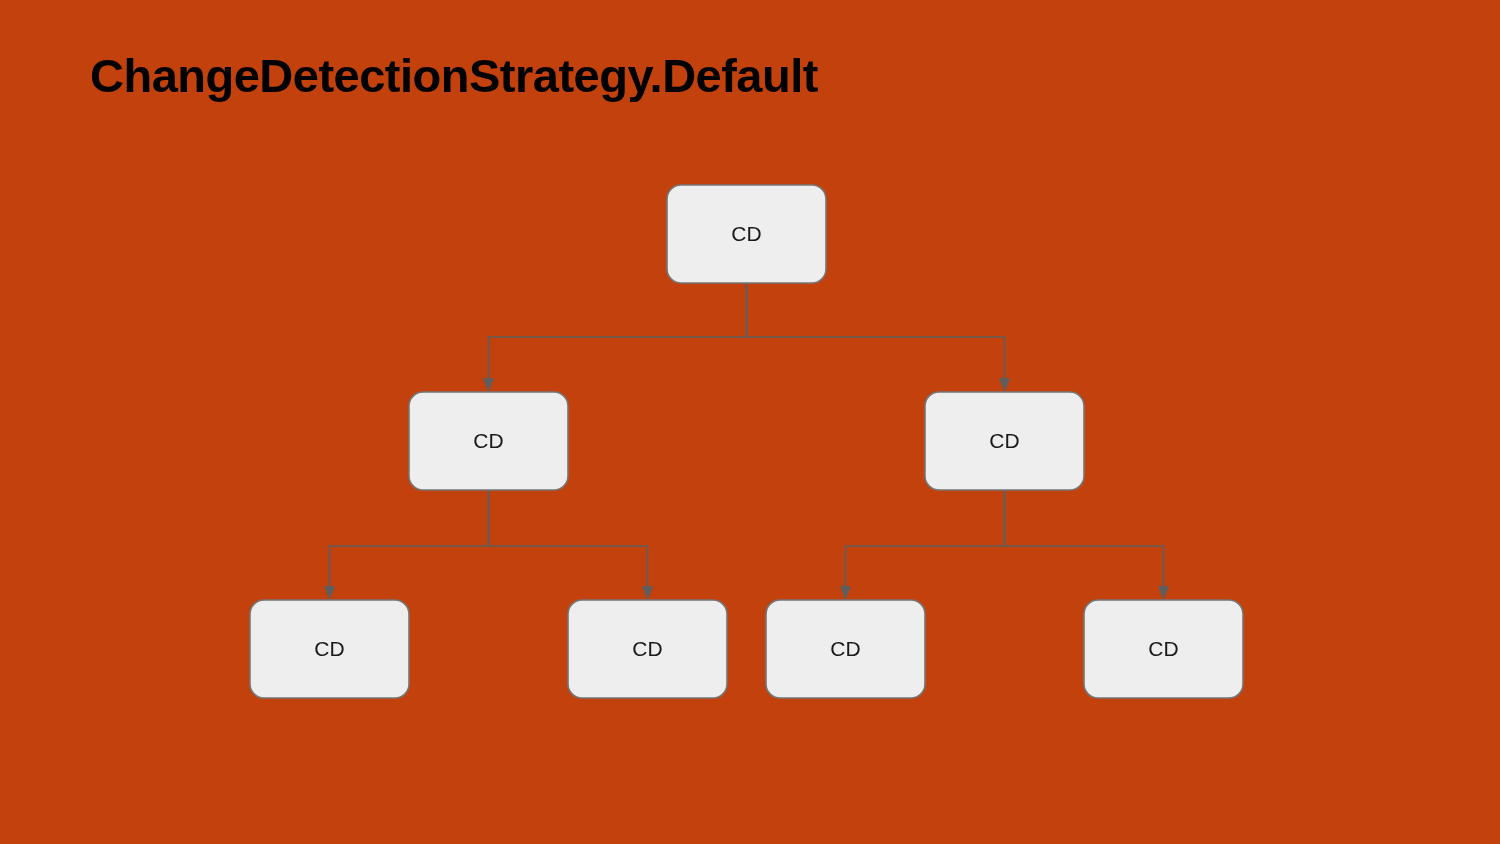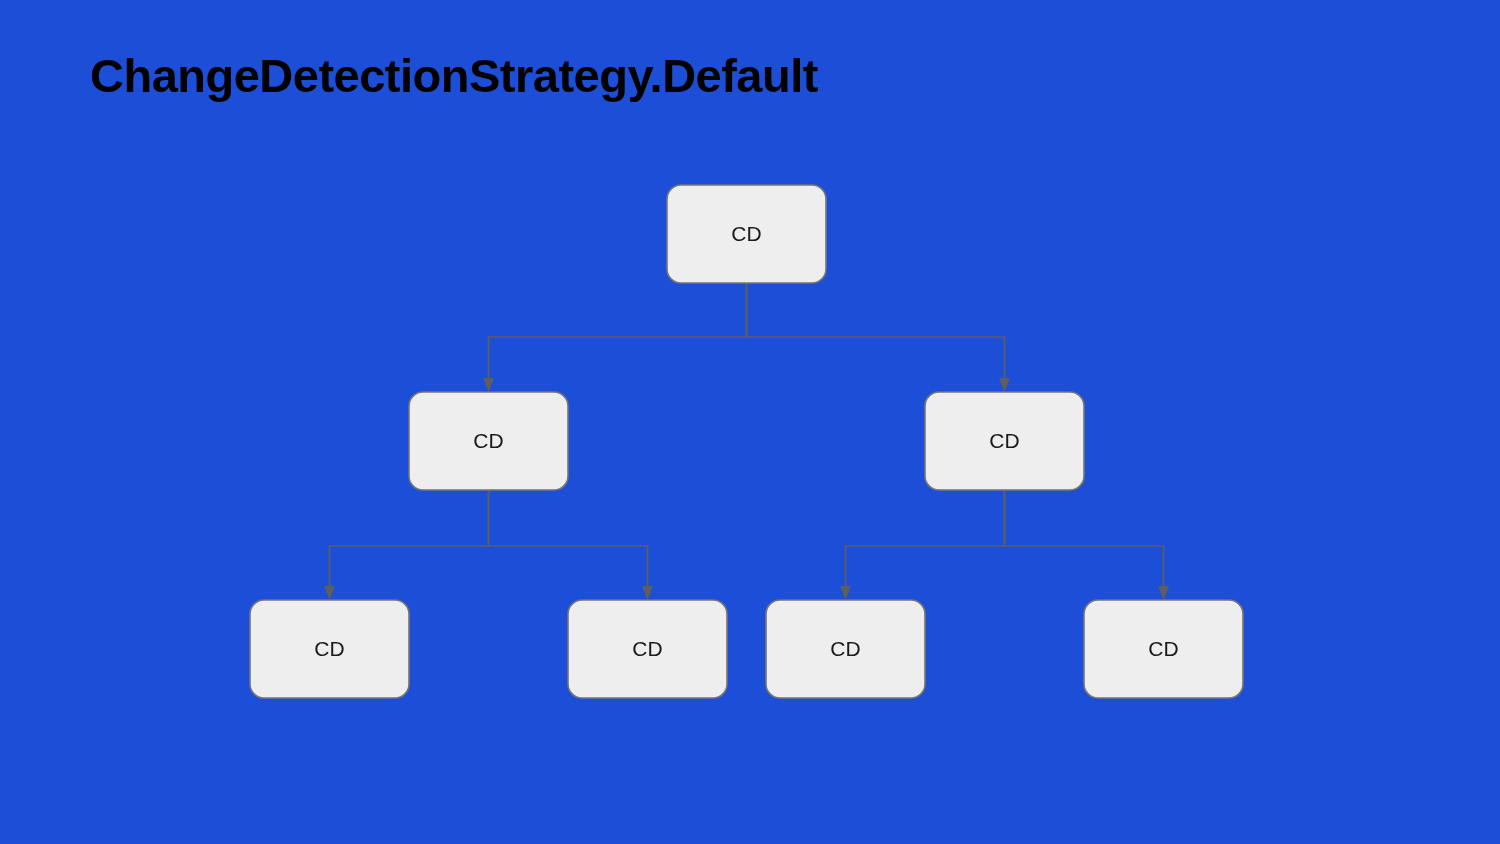--- a/index.html
+++ b/index.html
@@ -11,21 +11,21 @@
   body {
     width: 1500px;
     height: 844px;
     font-family: "Liberation Sans", sans-serif;
     overflow: hidden;
     position: relative;
   }
   #slide {
     position: absolute;
     inset: 0;
-    background: #1d4ed8;
+    background: #c2410c;
   }
   #page-title {
     position: absolute;
     left: 90px;
     top: 50px;
     font-family: "Liberation Sans", sans-serif;
     font-size: 47px;
     font-weight: bold;
     letter-spacing: -0.5px;
     color: #000000;

